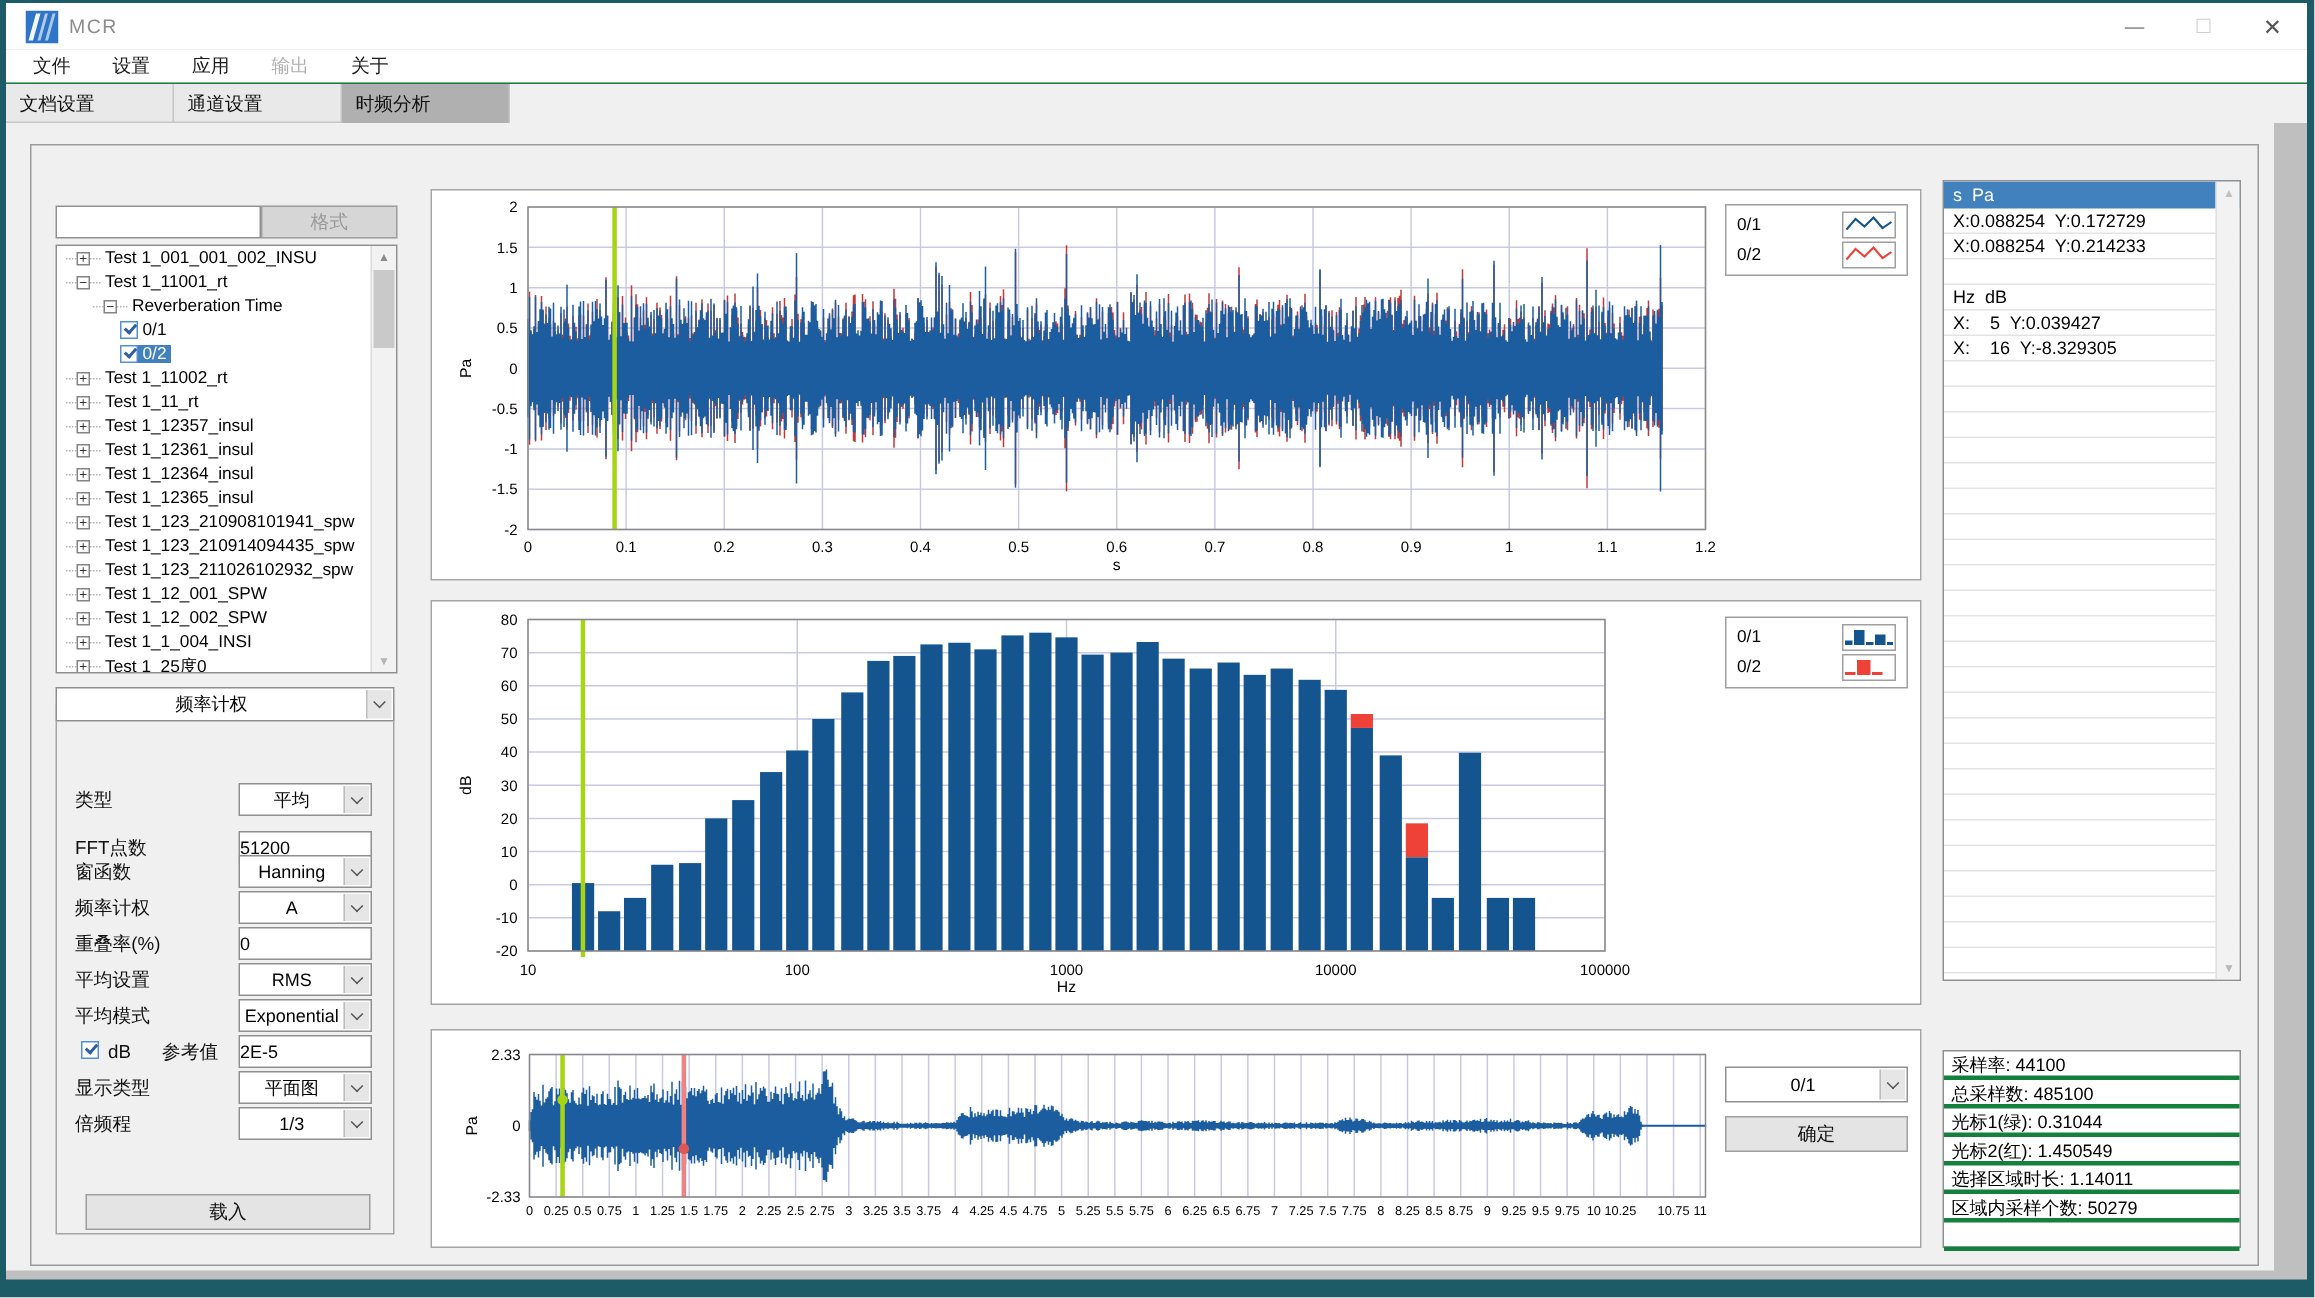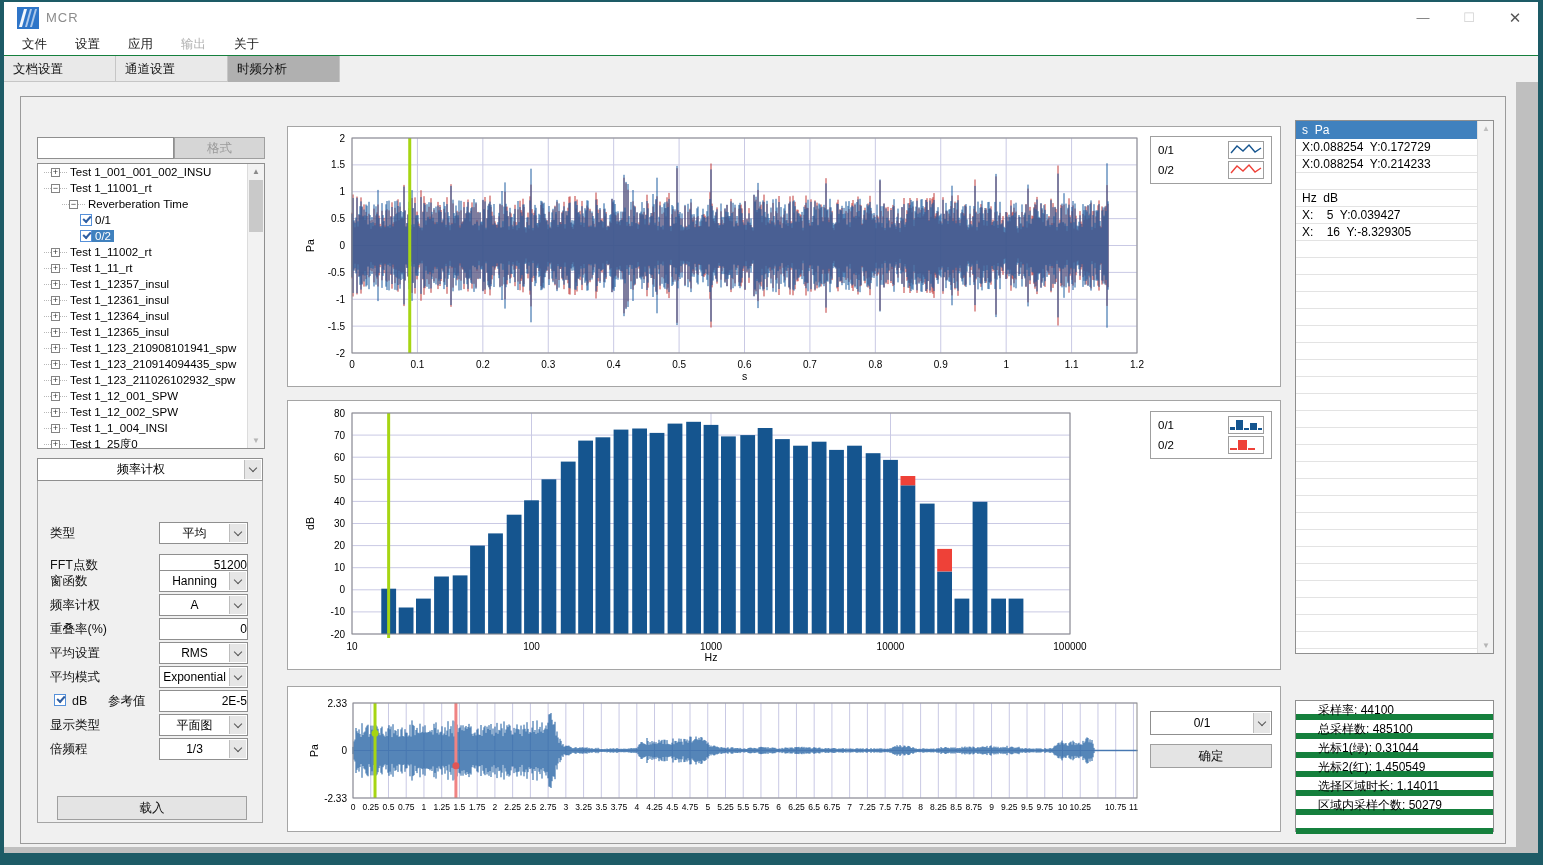--- a/index.html
+++ b/index.html
@@ -22,21 +22,21 @@
   .wbody { position:absolute; left:0; top:80px; width:1534px; height:771px; background:#bfbfbf; }
   .content { position:absolute; left:0; top:0; width:1512px; height:765px; background:#f0f0f0; }
   .main-box { position:absolute; left:16px; top:14px; width:1486px; height:748px; border:1px solid #9b9b9b; }
   
   .combo { position:absolute; background:#fff; border:1px solid #8f8f8f; font-size:12px; }
   .combo .cval { position:absolute; left:0; right:18px; top:0; bottom:0; display:flex; align-items:center; justify-content:center; }
   .combo .abox { position:absolute; right:1px; top:1px; bottom:1px; width:17px; background:#e6e6e6; border-left:1px solid #bdbdbd; display:flex; align-items:center; justify-content:center; }
   .chv { width:6px; height:6px; border-right:1.4px solid #555; border-bottom:1.4px solid #555; transform:rotate(45deg); margin-top:-3px; }
   .btn { position:absolute; background:#e4e4e4; border:1px solid #9f9f9f; font-size:12.5px; display:flex; align-items:center; justify-content:center; color:#111; }
   .btn.disabled { background:#d6d6d6; color:#9a9a9a; }
-  .ibox { position:absolute; background:#fff; border:1px solid #8f8f8f; font-size:12px; text-align:right; font-family:"Liberation Sans",sans-serif; }
+  .ibox { position:absolute; background:#fff; border:1px solid #8f8f8f; font-size:12px; text-align:left; font-family:"Liberation Sans",sans-serif; }
   
   .tree { position:absolute; left:16px; top:66px; width:228px; height:286px; background:#fff; border:1px solid #8f8f8f; overflow:hidden; }
   .trow { position:relative; height:16px; display:flex; align-items:center; font-size:11.5px; white-space:nowrap; }
   .exp { width:9px; height:9px; border:1px solid #848484; background:#fff; font-size:9px; line-height:7px; text-align:center; color:#333; flex:none; }
   .leader { width:7px; border-top:1px dotted #b8b8b8; flex:none; }
   .cbx { width:12px; height:12px; border:1px solid #5590d9; background:#fff; position:relative; flex:none; }
   .cbx.checked::after { content:""; position:absolute; left:2px; top:1px; width:6px; height:3px; border-left:2px solid #2f5fa3; border-bottom:2px solid #2f5fa3; transform:rotate(-48deg); }
   .tlabel { padding:0 3px; }
   .tlabel.sel { background:#4081be; color:#fff; }
   .vscroll { position:absolute; right:0; top:0; bottom:0; width:17px; background:#f2f2f2; border-left:1px solid #dcdcdc; }
@@ -56,21 +56,21 @@
   .licon { width:36px; height:18px; border:1px solid #9f9f9f; background:#fff; }
   svg text { font-family:"Liberation Sans", sans-serif; font-size:10px; fill:#000; }
   svg text.small { font-size:8.5px; }
   svg text.axname { font-size:10.5px; }
   
   .readout { position:absolute; left:1274px; top:23px; width:199px; height:534px; background:#fff; border:1px solid #8f8f8f; overflow:hidden; }
   .rhead { height:18px; background:#4081be; color:#fff; font-size:12px; line-height:18px; padding-left:6px; white-space:pre; }
   .rrow { height:17px; font-size:12px; line-height:17px; padding-left:6px; border-bottom:1px solid #e3e3e3; white-space:pre; }
   .readout .vscroll { border-left:1px solid #e0e0e0; }
   .info { position:absolute; left:1274px; top:603px; width:199px; height:132px; background:#fff; border:1px solid #8f8f8f; }
-  .irow { height:19px; font-size:12px; line-height:19px; padding-left:22px; border-bottom:6px solid #15803d; white-space:pre; }
+  .irow { height:19px; font-size:12px; line-height:19px; padding-left:5px; border-bottom:3px solid #15803d; white-space:pre; }
 </style>
 </head>
 <body>
 
 <div class="screen">
   <div class="window">
 
     <div class="titlebar">
       <svg class="logo" width="22" height="22">
         <rect x="0" y="0" width="22" height="22" fill="#2e75c8"></rect>

